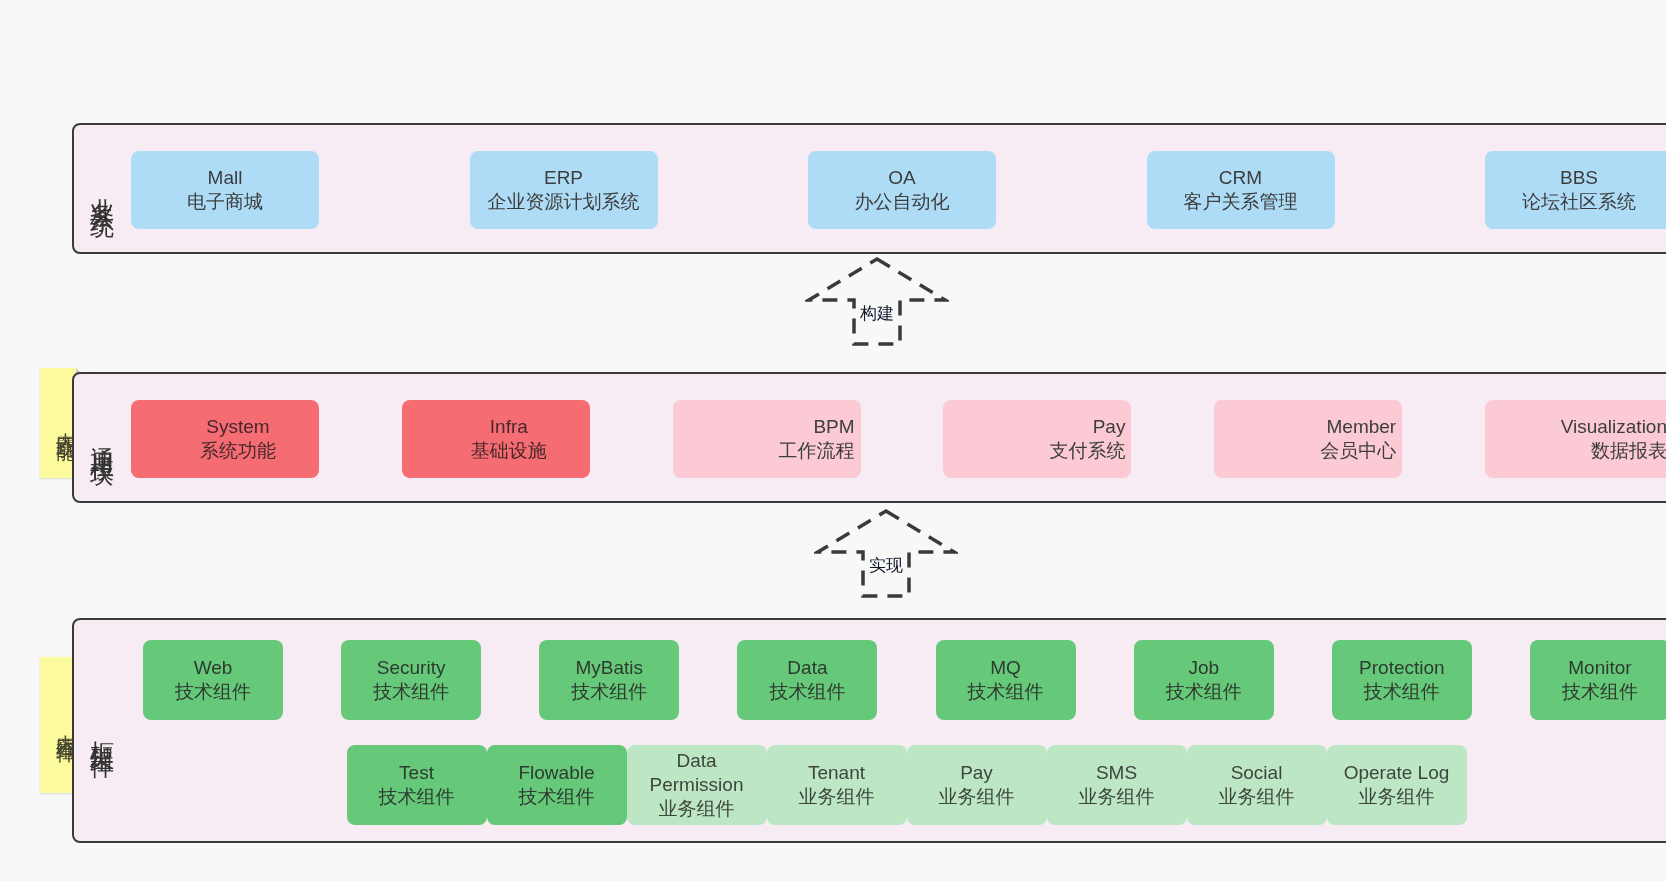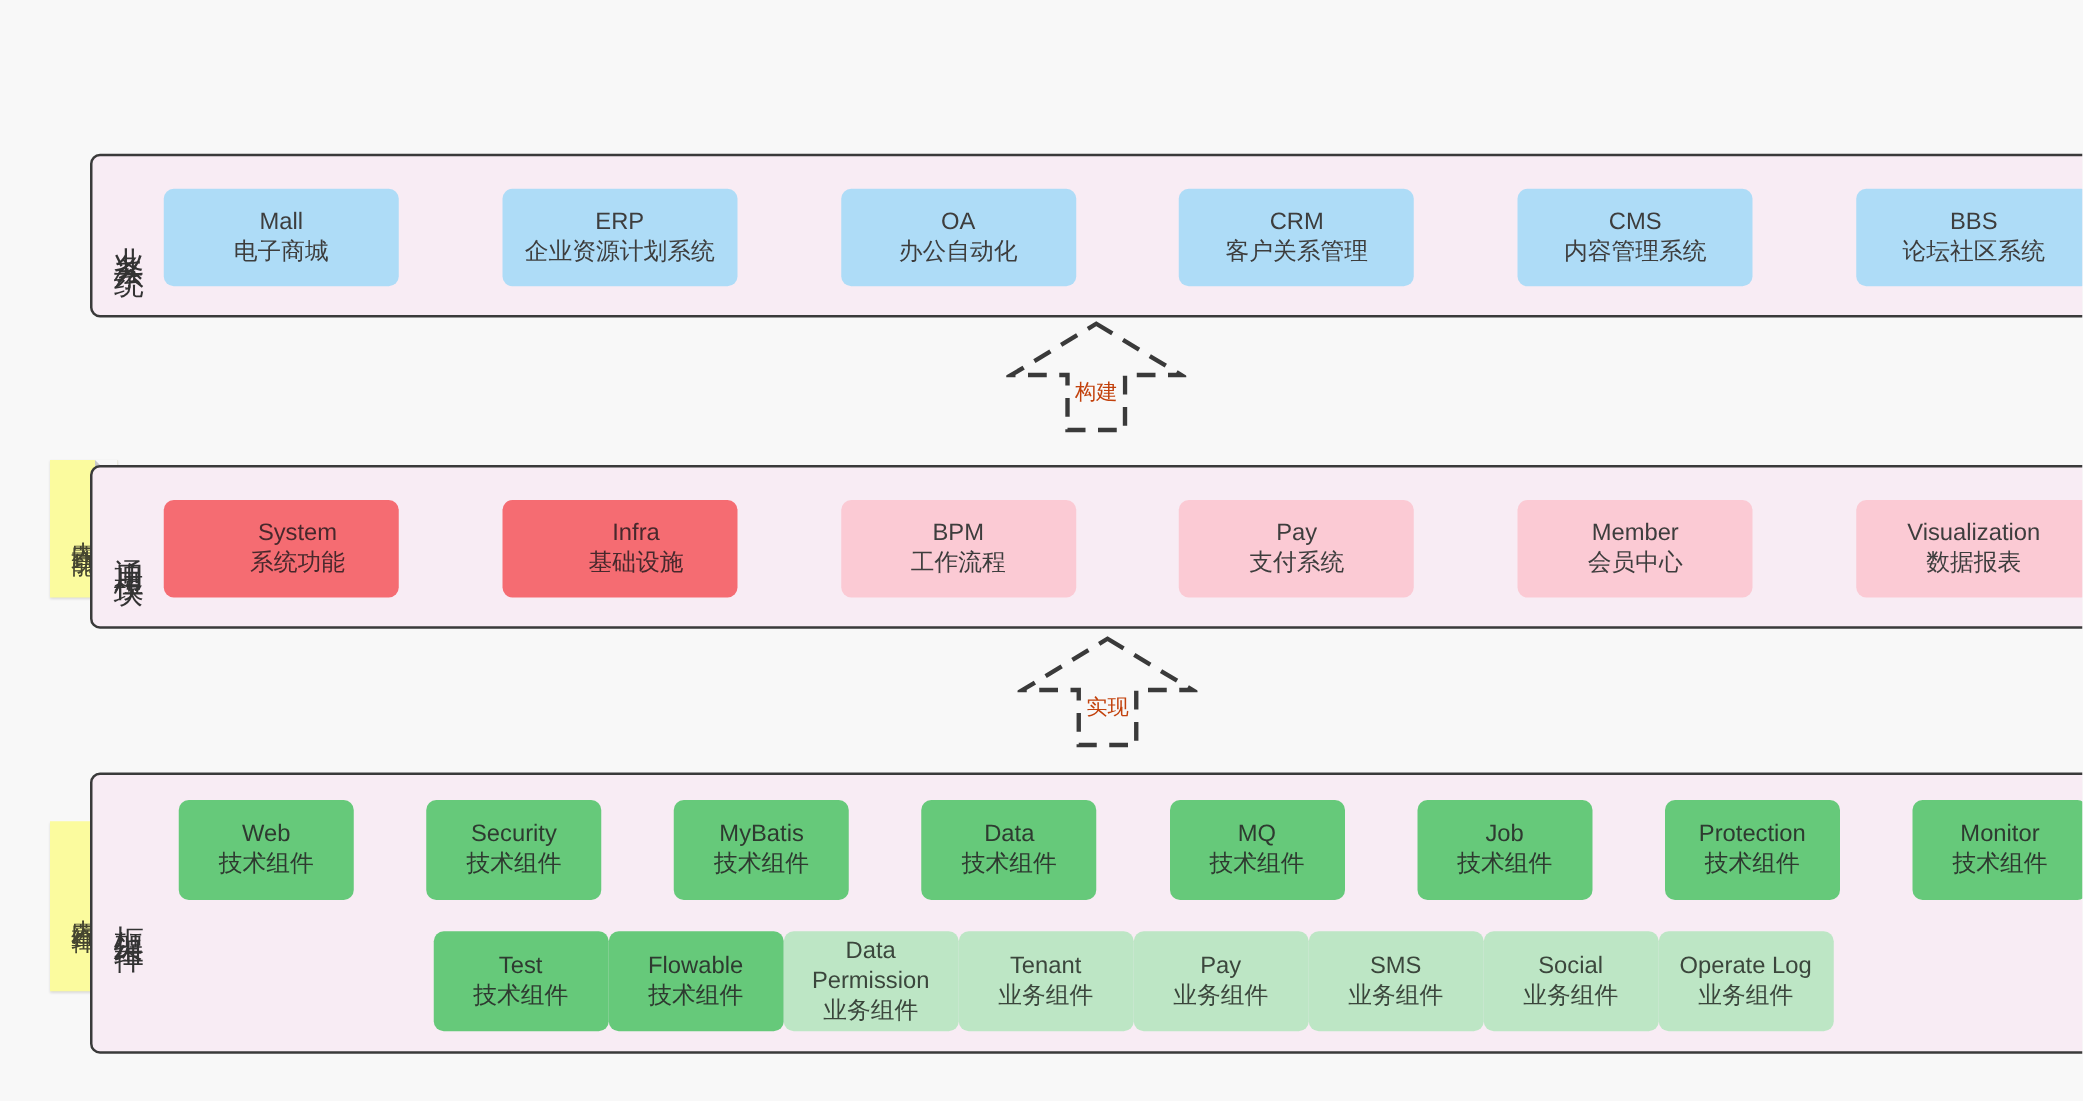--- a/index.html
+++ b/index.html
@@ -23,41 +23,41 @@
   .row-b1 { top:20px; }
   .row-b2 { top:125px;justify-content:center; }
 
   .box { border-radius:8px; display:flex; flex-direction:column; align-items:center;
          justify-content:center; text-align:center; font-size:19px; line-height:1.28;
          color:#3d3d3d; padding:4px 6px; }
   .w188 { width:188px; height:78px; }
   .w140 { width:140px; height:80px; }
   .blue   { background:#aedcf7; }
   .red    { background:#f56c72; color:#47282c;padding-left:32px; }
-  .pink   { background:#fbcad4; }
+  .pink   { background:#fbcad4;align-items:flex-end; }
   .green  { background:#66c97a; color:#2e3a30; }
   .lgreen { background:#bde6c5; color:#3b463c; }
 
   .sticky { position:absolute; left:40px; width:54px; background:#fbfb9e; z-index:0;
             display:flex; align-items:center; justify-content:center;
             box-shadow:0 1px 2px rgba(0,0,0,0.12); }
   .sticky-1 { top:368px; height:110px; }
   .sticky-2 { top:657px; height:136px; }
   .sticky::before { content:""; position:absolute; top:0; right:0; width:0; height:0;
             border-style:solid; border-width:0 18px 18px 0;
             border-color:#f8f8f8 #f8f8f8 #c9c9c9 #c9c9c9; }
   .stext { writing-mode:vertical-rl; text-orientation:upright; font-size:20px;
            letter-spacing:3px; color:#454530; white-space:nowrap; }
 
   .arrow { position:absolute; width:144px; height:92px; z-index:0; }
   .arrow-1 { left:805px; top:256px; }
   .arrow-2 { left:814px; top:508px; }
   .arrow svg { position:absolute; left:0; top:0; }
   .alabel { position:absolute; left:50%; top:46px; transform:translateX(-50%);
-            background:#f8f8f8; font-size:17px; padding:0 4px; color:#c2410c;
+            background:#f8f8f8; font-size:17px; padding:0 4px; color:#0f172a;
             white-space:nowrap; }
 </style>
 </head>
 <body>
 
 <div class="page">
 
   <div class="sticky sticky-1">
     <span class="stext">内置功能</span>
   </div>
@@ -76,24 +76,20 @@
         <span>ERP</span>
         <span>企业资源计划系统</span>
       </div>
       <div class="box w188 blue">
         <span>OA</span>
         <span>办公自动化</span>
       </div>
       <div class="box w188 blue">
         <span>CRM</span>
         <span>客户关系管理</span>
-      </div>
-      <div class="box w188 blue">
-        <span>CMS</span>
-        <span>内容管理系统</span>
       </div>
       <div class="box w188 blue">
         <span>BBS</span>
         <span>论坛社区系统</span>
       </div>
     </div>
   </div>
 
   <div class="arrow arrow-1">
     <svg width="144" height="92" viewBox="0 0 144 92">

